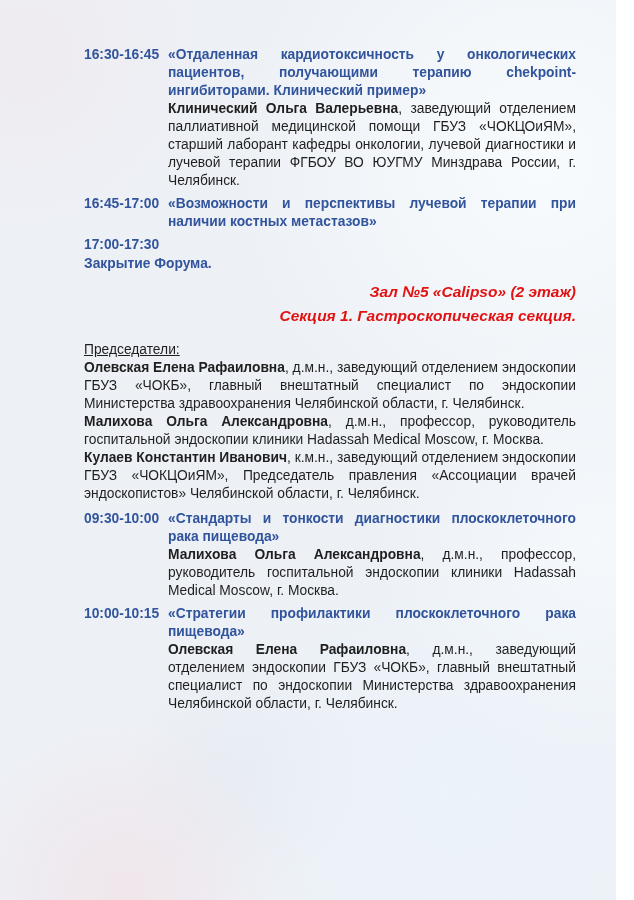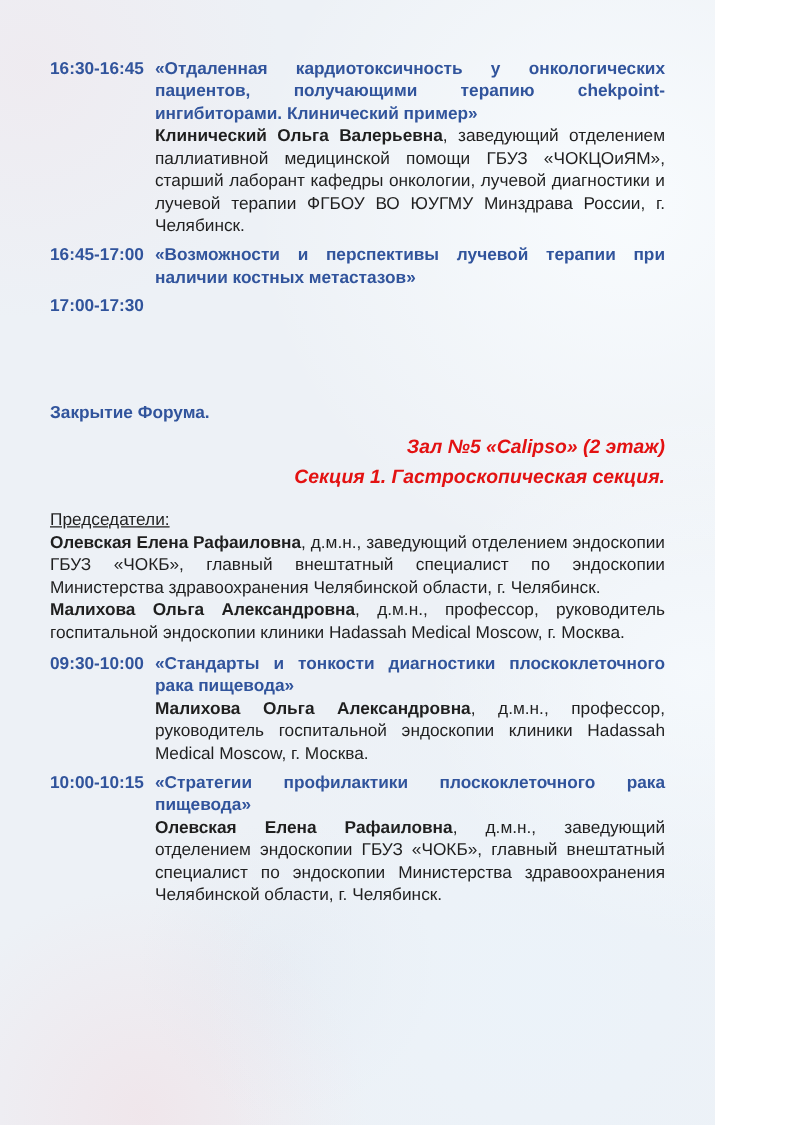--- a/index.html
+++ b/index.html
@@ -14,20 +14,21 @@
     font-family: "Liberation Sans", "DejaVu Sans", sans-serif;
     background-color: #edf1f6;
     background-image:
       radial-gradient(circle at 88% 18%, rgba(250,253,255,0.85) 0%, rgba(250,253,255,0) 34%),
       radial-gradient(circle at 97% 60%, rgba(248,252,255,0.7) 0%, rgba(248,252,255,0) 28%),
       radial-gradient(circle at 75% 88%, rgba(235,243,250,0.8) 0%, rgba(235,243,250,0) 30%),
       radial-gradient(circle at 20% 99%, rgba(246,205,210,0.30) 0%, rgba(246,205,210,0) 18%),
       radial-gradient(circle at 4% 6%, rgba(244,214,220,0.22) 0%, rgba(244,214,220,0) 20%),
       radial-gradient(circle at 40% 86%, rgba(203,213,228,0.18) 0%, rgba(203,213,228,0) 14%);
     color: #1f1f1f;
+    padding-left: 44px;
   }
   .content {
     padding: 46px 40px 0 40px;
     font-size: 13.8px;
     line-height: 18px;
   }
   .session {
     display: flex;
     margin-bottom: 5px;
   }
@@ -90,32 +91,33 @@
       </div>
     </div>
 
     <div class="session">
       <span class="time">16:45-17:00</span>
       <div class="session-body">
         <div class="session-title">«Возможности и перспективы лучевой терапии при наличии костных метастазов»</div>
       </div>
     </div>
 
-    <div class="session" style="margin-bottom:1px;flex-direction:column;">
+    <div class="session" style="margin-bottom:1px;">
       <span class="time">17:00-17:30</span>
     </div>
 
     <div class="closing-line">Закрытие Форума.</div>
 
     <div class="red-header hall-header">Зал №5 «Calipso» (2 этаж)</div>
     <div class="red-header">Секция 1. Гастроскопическая секция.</div>
 
     <p class="chairs-label">Председатели:</p>
     <p class="chair-paragraph"><span class="bold">Олевская Елена Рафаиловна</span><span>, д.м.н., заведующий отделением эндоскопии ГБУЗ «ЧОКБ», главный внештатный специалист по эндоскопии Министерства здравоохранения Челябинской области, г. Челябинск.</span></p>
     <p class="chair-paragraph"><span class="bold">Малихова Ольга Александровна</span><span>, д.м.н., профессор, руководитель госпитальной эндоскопии клиники Hadassah Medical Moscow, г. Москва.</span></p>
+    <p class="chair-paragraph"><span class="bold">Кулаев Константин Иванович</span><span>, к.м.н., заведующий отделением эндоскопии ГБУЗ «ЧОКЦОиЯМ», Председатель правления «Ассоциации врачей эндоскопистов» Челябинской области, г. Челябинск.</span></p>
 
     <div class="session after-chairs">
       <span class="time">09:30-10:00</span>
       <div class="session-body">
         <div class="session-title">«Стандарты и тонкости диагностики плоскоклеточного рака пищевода»</div>
         <p class="speaker"><span class="bold">Малихова Ольга Александровна</span><span>, д.м.н., профессор, руководитель госпитальной эндоскопии клиники Hadassah Medical Moscow, г. Москва.</span></p>
       </div>
     </div>
 
     <div class="session">

